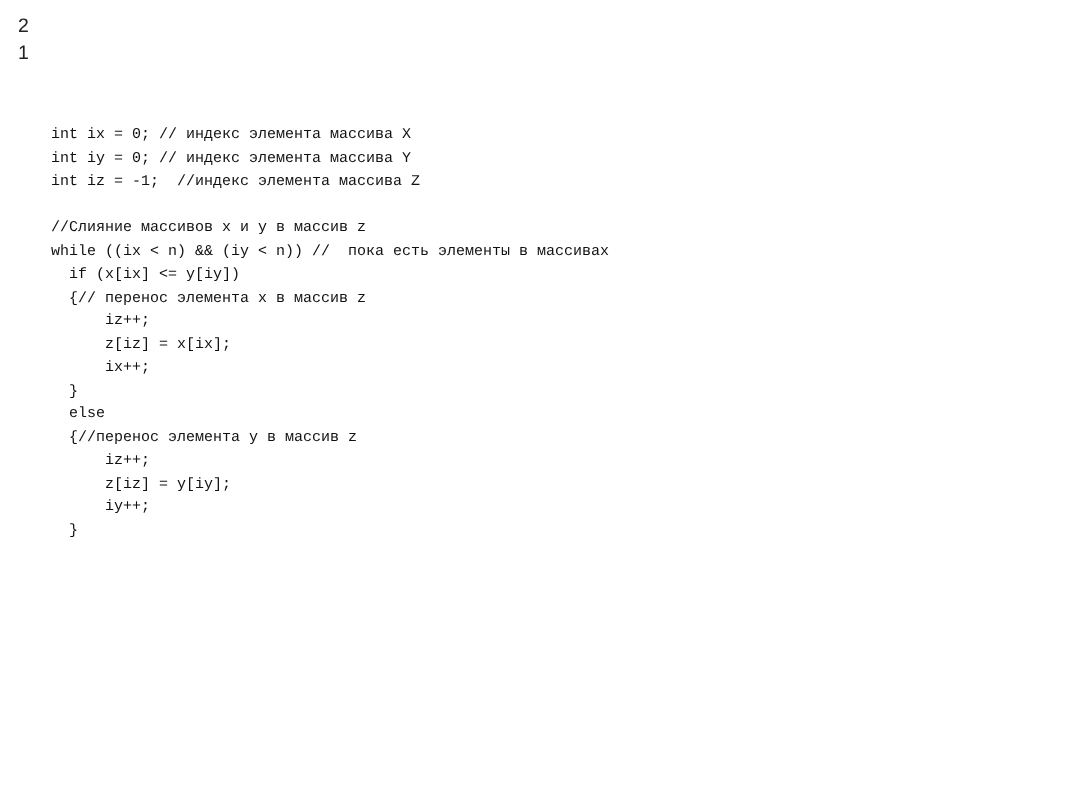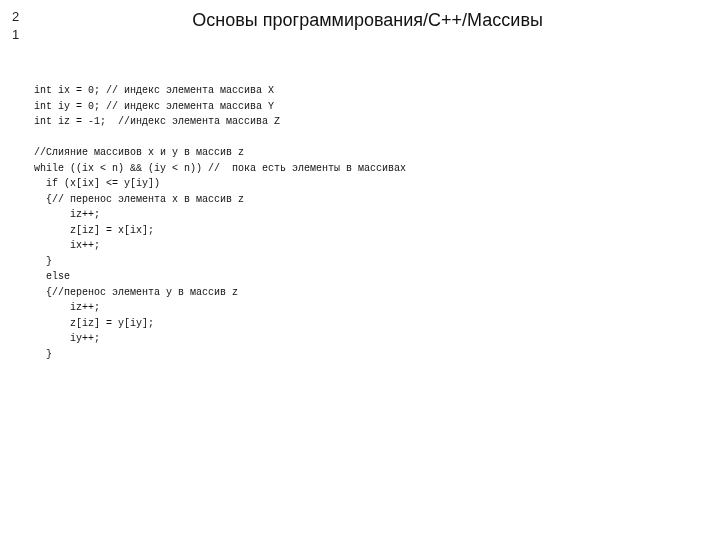--- a/index.html
+++ b/index.html
@@ -68,17 +68,16 @@
   </style>
 </head>
 <body>
 
 <div class="page-container">
   <div class="header-area">
     <div class="page-numbers">
       <span>2</span>
       <span>1</span>
     </div>
-    <div class="page-title">Основы программирования/С++/Массивы</div>
   </div>
   <div class="code-block">
   <span class="code-line">int ix = 0; // индекс элемента массива X</span><span class="code-line">int iy = 0; // индекс элемента массива Y</span><span class="code-line">int iz = -1;  //индекс элемента массива Z</span><span class="empty-line"></span><span class="code-line">//Слияние массивов x и y в массив z</span><span class="code-line">while ((ix &lt; n) &amp;&amp; (iy &lt; n)) //  пока есть элементы в массивах</span><span class="code-line">  if (x[ix] &lt;= y[iy])</span><span class="code-line">  {// перенос элемента x в массив z</span><span class="code-line">      iz++;</span><span class="code-line">      z[iz] = x[ix];</span><span class="code-line">      ix++;</span><span class="code-line">  }</span><span class="code-line">  else</span><span class="code-line">  {//перенос элемента y в массив z</span><span class="code-line">      iz++;</span><span class="code-line">      z[iz] = y[iy];</span><span class="code-line">      iy++;</span><span class="code-line">  }</span></div>
 </div>
 
 </body></html>

